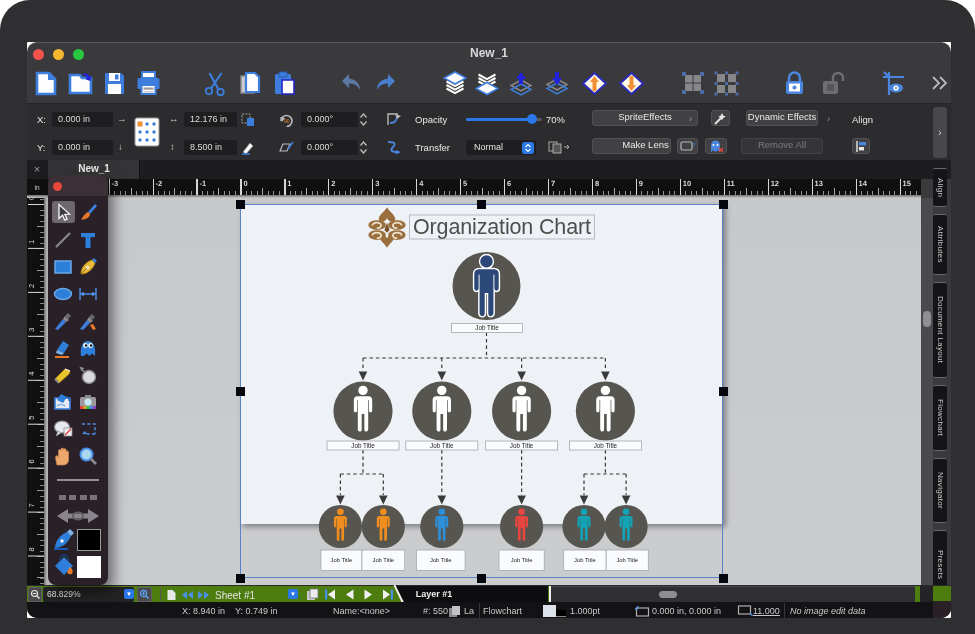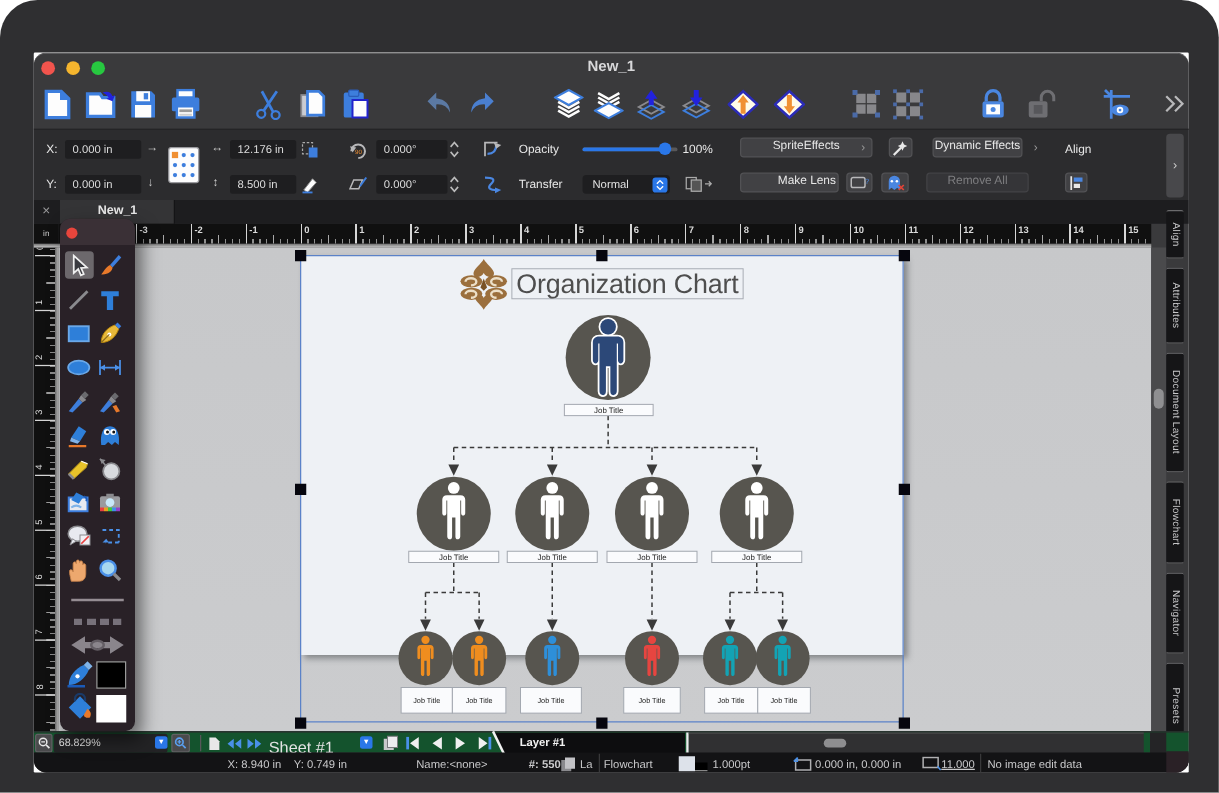--- a/index.html
+++ b/index.html
@@ -41,21 +41,21 @@
   #page { position:absolute; left:193px; top:6px; width:483px; height:320px; background:#eef1f5; box-shadow:3px 3px 5px rgba(70,72,76,.55); }
   #selbox { position:absolute; left:193px; top:6px; width:483px; height:374px; border:1px solid #5b82c8; }
   .hdl { position:absolute; width:9px; height:9px; background:#06060e; }
   
   #vscroll { position:absolute; left:894px; top:155px; width:12px; height:387px; background:#4a4a4c; }
   #vthumb { position:absolute; left:896px; top:268px; width:8px; height:16px; background:#8f8f91; border-radius:4px; }
   .rtab { position:absolute; left:906px; width:14px; background:#151517; color:#c8c8ca; border-radius:2px;
           writing-mode:vertical-rl; text-align:center; font-size:8px; letter-spacing:0.3px;
           border-top:1px solid #6a6a6c; border-bottom:1px solid #6a6a6c; }
   
-  #botbar { position:absolute; left:0; top:542px; width:924px; height:17px; background:#14532d; border-top:1px solid #2a2a2c; font-size:8.5px; color:#e0e0e0; }
+  #botbar { position:absolute; left:0; top:542px; width:924px; height:17px; background:#4d7c0f; border-top:1px solid #2a2a2c; font-size:8.5px; color:#e0e0e0; }
   #statusbar { position:absolute; left:0; top:559px; width:924px; height:17px; background:#131315; color:#c9c9cb; font-size:9px; }
   .st { position:absolute; top:4px; white-space:nowrap; }
   
   #palette { position:absolute; left:48px; top:175px; width:60px; height:410px; background:#292127; border-radius:8px; box-shadow:5px 7px 14px rgba(0,0,0,.5); }
   #paltop { position:absolute; left:0; top:0; width:60px; height:21px; background:#3a3036; border-radius:8px 8px 0 0; }
 </style>
 </head>
 <body>
 <div id="stage">
   <div id="desktop"></div>
@@ -279,21 +279,21 @@
       <svg class="pico" style="left:358px;top:35px;" width="17" height="17" viewBox="0 0 17 17">
           <path d="M3 3 Q13 3 8 8 Q3 13 13 13" fill="none" stroke="#4a86e0" stroke-width="1.8"></path>
           <path d="M11 11 L16 13 11 15.5 Z" fill="#4a86e0"></path>
         </svg>
       <div class="plabel" style="left:388px;top:10px;">Opacity</div>
       <div class="plabel" style="left:388px;top:38px;">Transfer</div>
 
       <div class="abs" style="left:439px;top:14px;width:76px;height:3px;background:#58585a;border-radius:2px;"></div>
       <div class="abs" style="left:439px;top:14px;width:67px;height:3px;background:#2a77e8;border-radius:2px;"></div>
       <div class="abs" style="left:500px;top:10px;width:10px;height:10px;background:#2a77e8;border-radius:50%;"></div>
-      <div class="plabel" style="left:519px;top:10px;">100%</div>
+      <div class="plabel" style="left:519px;top:10px;">70%</div>
 
       <div class="abs" style="left:439px;top:36px;width:70px;height:15px;background:#1e1e20;border-radius:3px;color:#e2e2e2;font-size:9px;line-height:15px;padding-left:8px;">Normal</div>
       <div class="abs" style="left:495px;top:37.5px;width:12px;height:12px;background:#2a77e8;border-radius:2.5px;"></div>
       <svg class="pico" style="left:495px;top:37.5px;" width="12" height="12" viewBox="0 0 12 12">
           <path d="M3.5 5 L6 2.5 8.5 5 M3.5 7 L6 9.5 8.5 7" stroke="#fff" stroke-width="1.1" fill="none"></path>
         </svg>
       <svg class="pico" style="left:520px;top:36px;" width="24" height="15" viewBox="0 0 24 15">
           <rect x="2" y="2" width="8" height="9" fill="none" stroke="#aaa"></rect>
           <rect x="6" y="4" width="8" height="9" fill="#555" stroke="#aaa"></rect>
           <path d="M17 7 l5 0 m-2 -2 l2 2 -2 2" stroke="#aaa" fill="none"></path>
@@ -669,21 +669,21 @@
         <div class="abs" style="left:133px;top:2px;width:1px;height:13px;background:#57575a;"></div>
         <svg class="abs" style="left:139px;top:2.5px" width="11" height="12" viewBox="0 0 11 12">
           <path d="M1.5 1 h5 l3 3 v7 h-8 z" fill="#e8e8e8"></path>
         </svg>
         <svg class="abs" style="left:153px;top:3.5px" width="14" height="10" viewBox="0 0 14 10">
           <path d="M7 1 L2 5 7 9 Z M13 1 L8 5 13 9 Z" fill="#4a90e8"></path>
         </svg>
         <svg class="abs" style="left:170px;top:3.5px" width="14" height="10" viewBox="0 0 14 10">
           <path d="M1 1 L6 5 1 9 Z M7 1 L12 5 7 9 Z" fill="#4a90e8"></path>
         </svg>
-        <div class="abs" style="left:188px;top:4px;font-size:13px;color:#e4e4e4;">Sheet #1</div>
+        <div class="abs" style="left:188px;top:4px;font-size:10px;color:#e4e4e4;">Sheet #1</div>
         <div class="abs" style="left:261px;top:3px;width:10px;height:10px;background:#2a77e8;border-radius:2px;color:#fff;font-size:6px;text-align:center;line-height:10px;">▼</div>
         <svg class="abs" style="left:279px;top:2px" width="14" height="13" viewBox="0 0 14 13">
           <rect x="1" y="3" width="8" height="9" fill="#c8c8ca"></rect>
           <rect x="4" y="1" width="8" height="9" fill="#ececee" stroke="#7a7a7e" stroke-width="0.8"></rect>
         </svg>
         <svg class="abs" style="left:296.5px;top:3px" width="12" height="11" viewBox="0 0 12 11">
           <rect x="1" y="0.5" width="2.2" height="10" fill="#4a90e8"></rect>
           <path d="M11 0.5 L4 5.5 11 10.5 Z" fill="#f0f0f0"></path>
         </svg>
         <svg class="abs" style="left:316px;top:3px" width="12" height="11" viewBox="0 0 12 11">
@@ -701,21 +701,21 @@
         <div class="abs" style="left:380px;top:3px;width:54px;text-align:center;color:#f2f2f2;font-size:9px;font-weight:bold;">Layer #1</div>
         <div class="abs" style="left:521.5px;top:0;width:2.5px;height:17px;background:#ececee;"></div>
         <div class="abs" style="left:524px;top:0;width:364px;height:17px;background:#303032;border-top:1px solid #48484a;"></div>
         <div class="abs" style="left:632px;top:4.5px;width:18px;height:7px;background:#8e8e90;border-radius:3.5px;"></div>
         <div class="abs" style="left:893px;top:0;width:13px;height:17px;background:#242426;"></div>
       </div>
     <div id="statusbar">
         <div class="st" style="left:155px;">X: 8.940 in</div>
         <div class="st" style="left:208px;">Y: 0.749 in</div>
         <div class="st" style="left:306px;">Name:&lt;none&gt;</div>
-        <div class="st" style="left:396px;font-weight:bold;">#: 550</div>
+        <div class="st" style="left:396px;">#: 550</div>
         <svg class="st" style="left:421px;top:2.5px" width="14" height="13" viewBox="0 0 14 13">
           <rect x="1" y="3" width="8" height="9" fill="#8a8a8e"></rect>
           <rect x="4" y="1" width="8" height="9" fill="#c2c2c6"></rect>
         </svg>
         <div class="st" style="left:437px;">La</div>
         <div class="abs" style="left:452px;top:1px;width:1px;height:15px;background:#38383a;"></div>
         <div class="st" style="left:456px;">Flowchart</div>
         <div class="abs" style="left:516px;top:2.5px;width:13px;height:12px;background:#dde2ea;"></div>
         <div class="abs" style="left:529px;top:8px;width:10px;height:6.5px;background:#000;border-bottom:1px solid #888;"></div>
         <div class="st" style="left:543px;">1.000pt</div>
@@ -723,21 +723,21 @@
           <rect x="2.5" y="3" width="12" height="8" fill="none" stroke="#b0b0b2" stroke-width="1.2"></rect>
           <path d="M1 4 L4 1 M4 1 v3 h-3" stroke="#4a90e8" fill="none"></path>
         </svg>
         <div class="st" style="left:625px;">0.000 in, 0.000 in</div>
         <svg class="st" style="left:710px;top:3px" width="16" height="12" viewBox="0 0 16 12">
           <rect x="1.5" y="1" width="12" height="8" fill="none" stroke="#b0b0b2" stroke-width="1.2"></rect>
           <path d="M13 8 l2.5 3" stroke="#4a90e8" stroke-width="1.2"></path>
         </svg>
         <div class="st" style="left:726px;text-decoration:underline;">11.000</div>
         <div class="abs" style="left:757px;top:1px;width:1px;height:15px;background:#38383a;"></div>
-        <div class="st" style="left:763px;">No image edit data</div>
+        <div class="st" style="left:763px;font-style:italic;">No image edit data</div>
       </div>
     <div id="cornerblock" style="position:absolute;left:906px;top:558px;width:18px;height:18px;background:#2a2126;"></div>
   </div>
   <div id="palette">
     <div id="paltop"></div>
     <div class="tl" style="left:4.5px; top:7px; width:9px; height:9px; background:#e8453c;"></div>
       <div class="abs" style="left:4px;top:26px;width:23px;height:22px;background:#6c686c;border-radius:3px;"></div>
       <svg class="abs" style="left:5px;top:27px" width="20" height="20" viewBox="0 0 20 20">
         <path d="M6,2.5 L6,16.5 L9.6,13.2 L11.7,18.2 L14,17.2 L11.9,12.4 L16.5,12.1 Z" fill="#3a3a40" stroke="#f0f0f0" stroke-width="1.4"></path>
       </svg>

